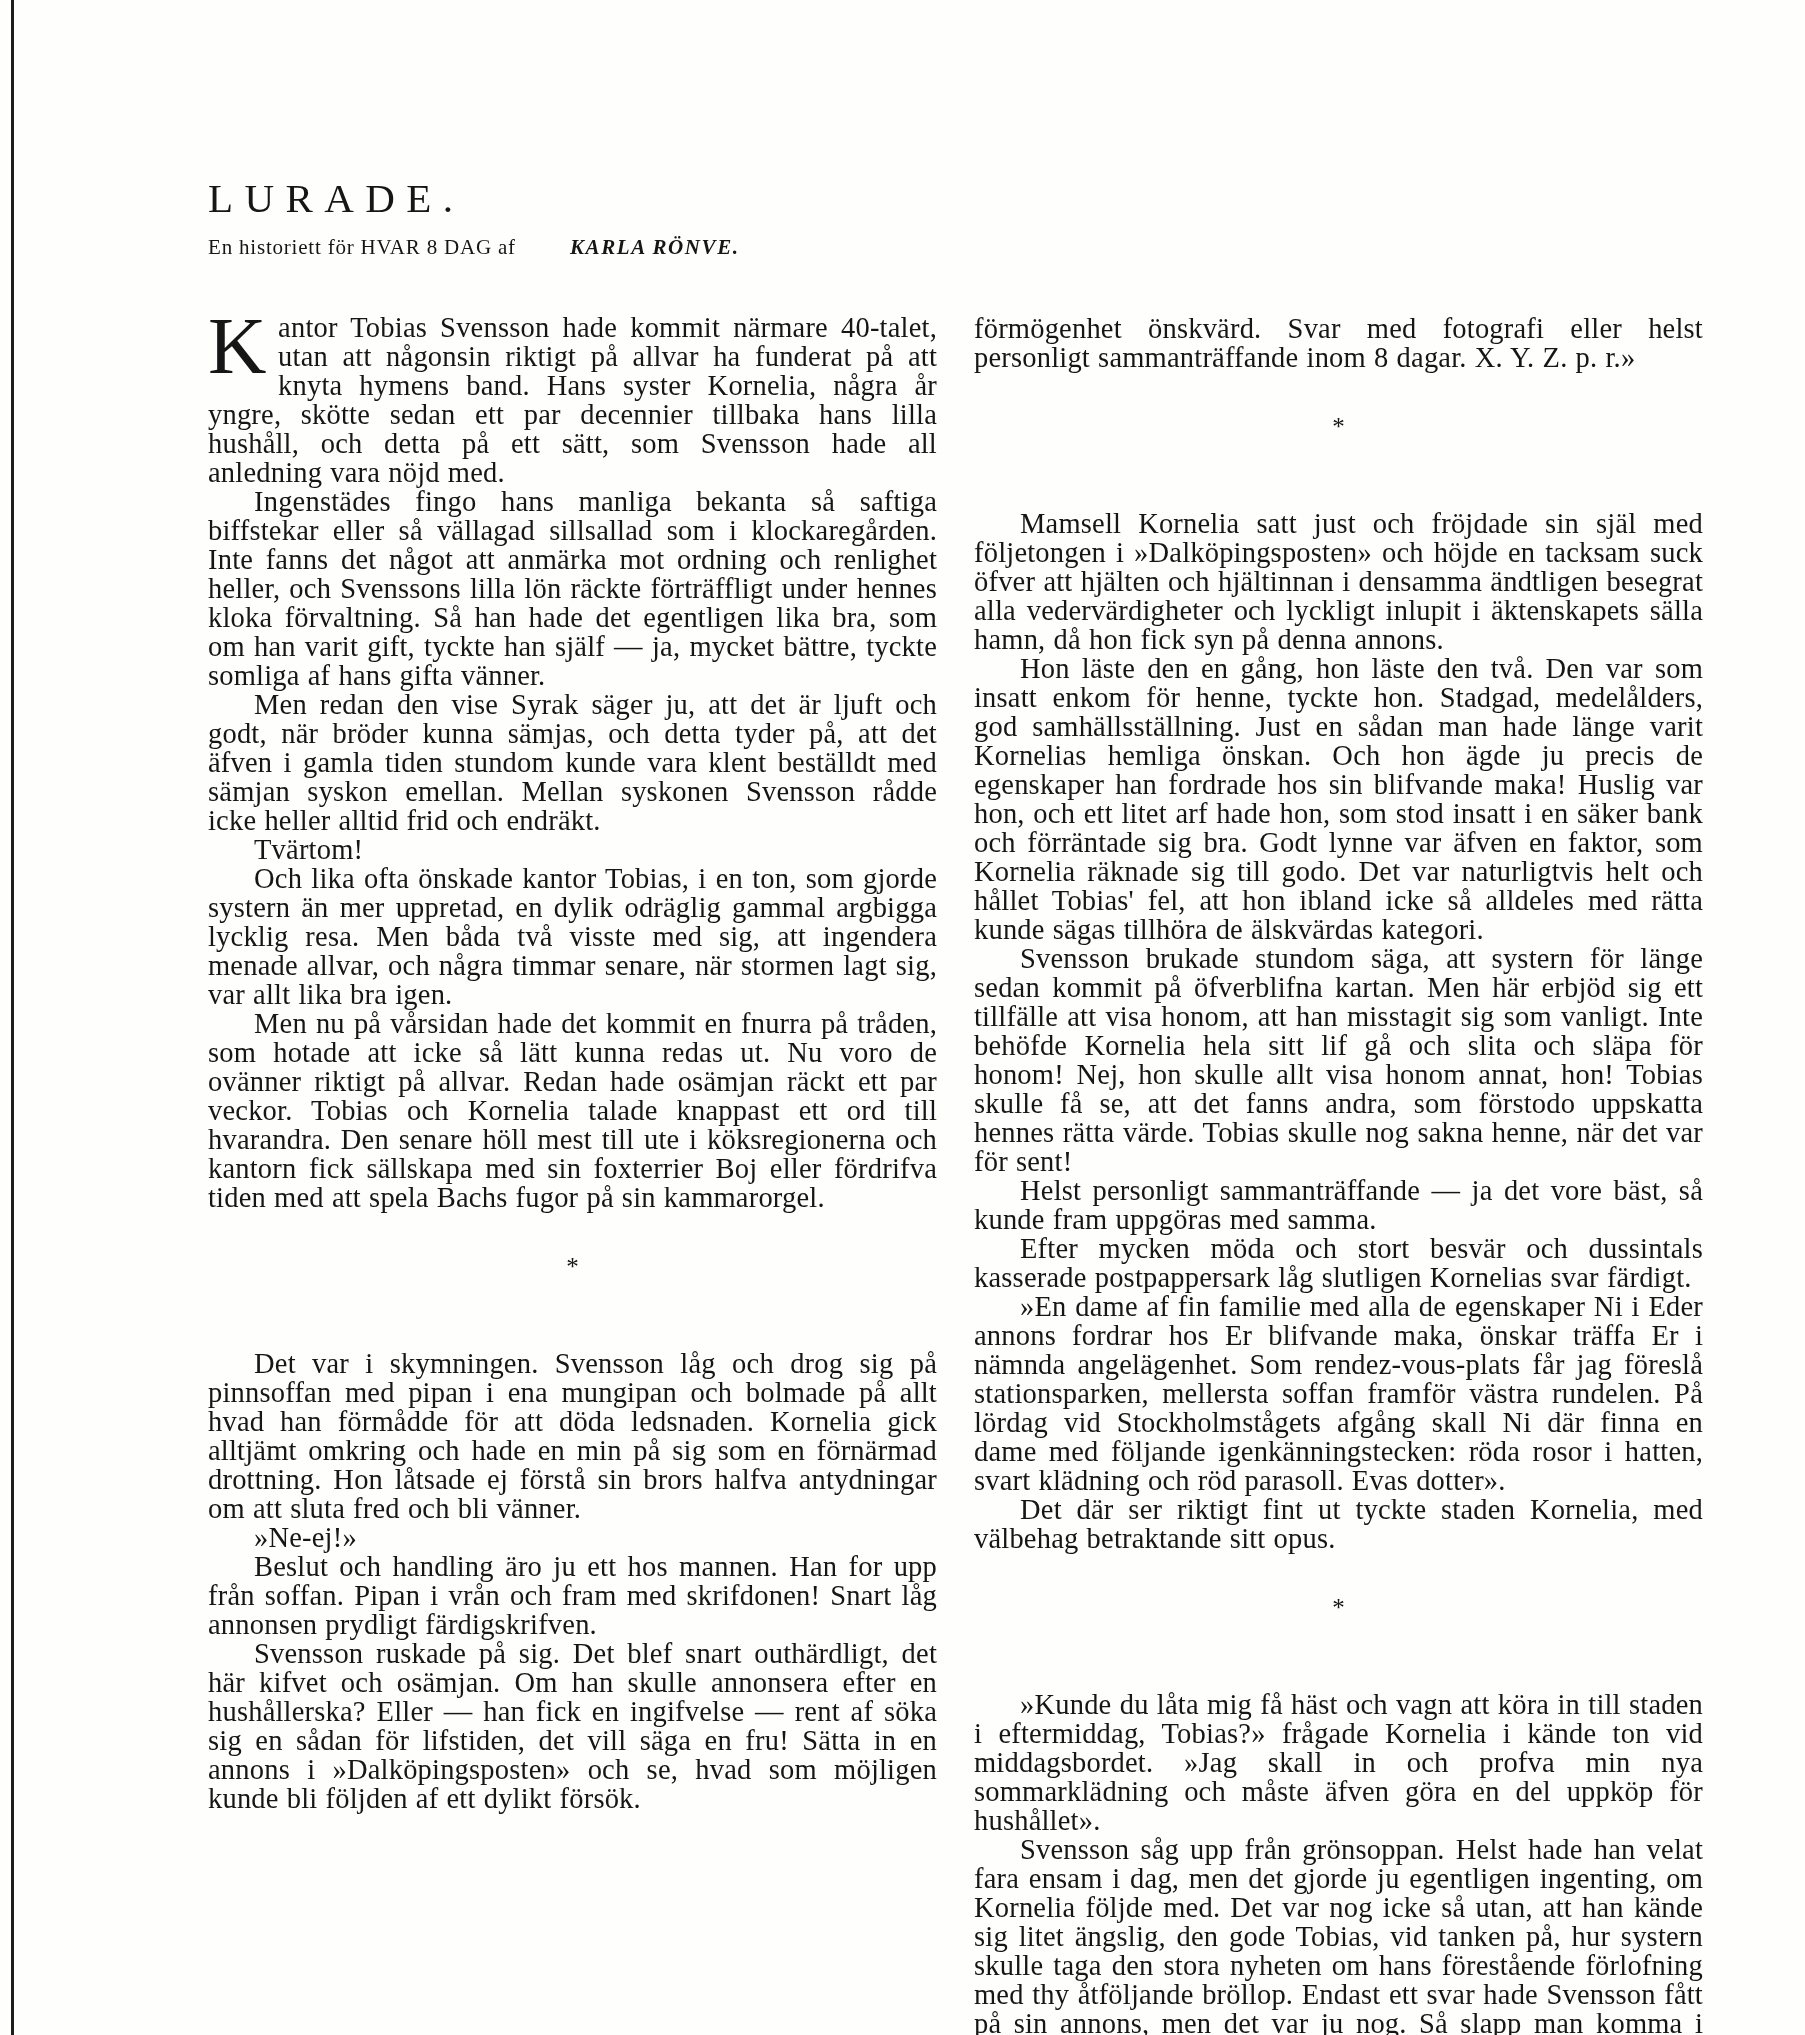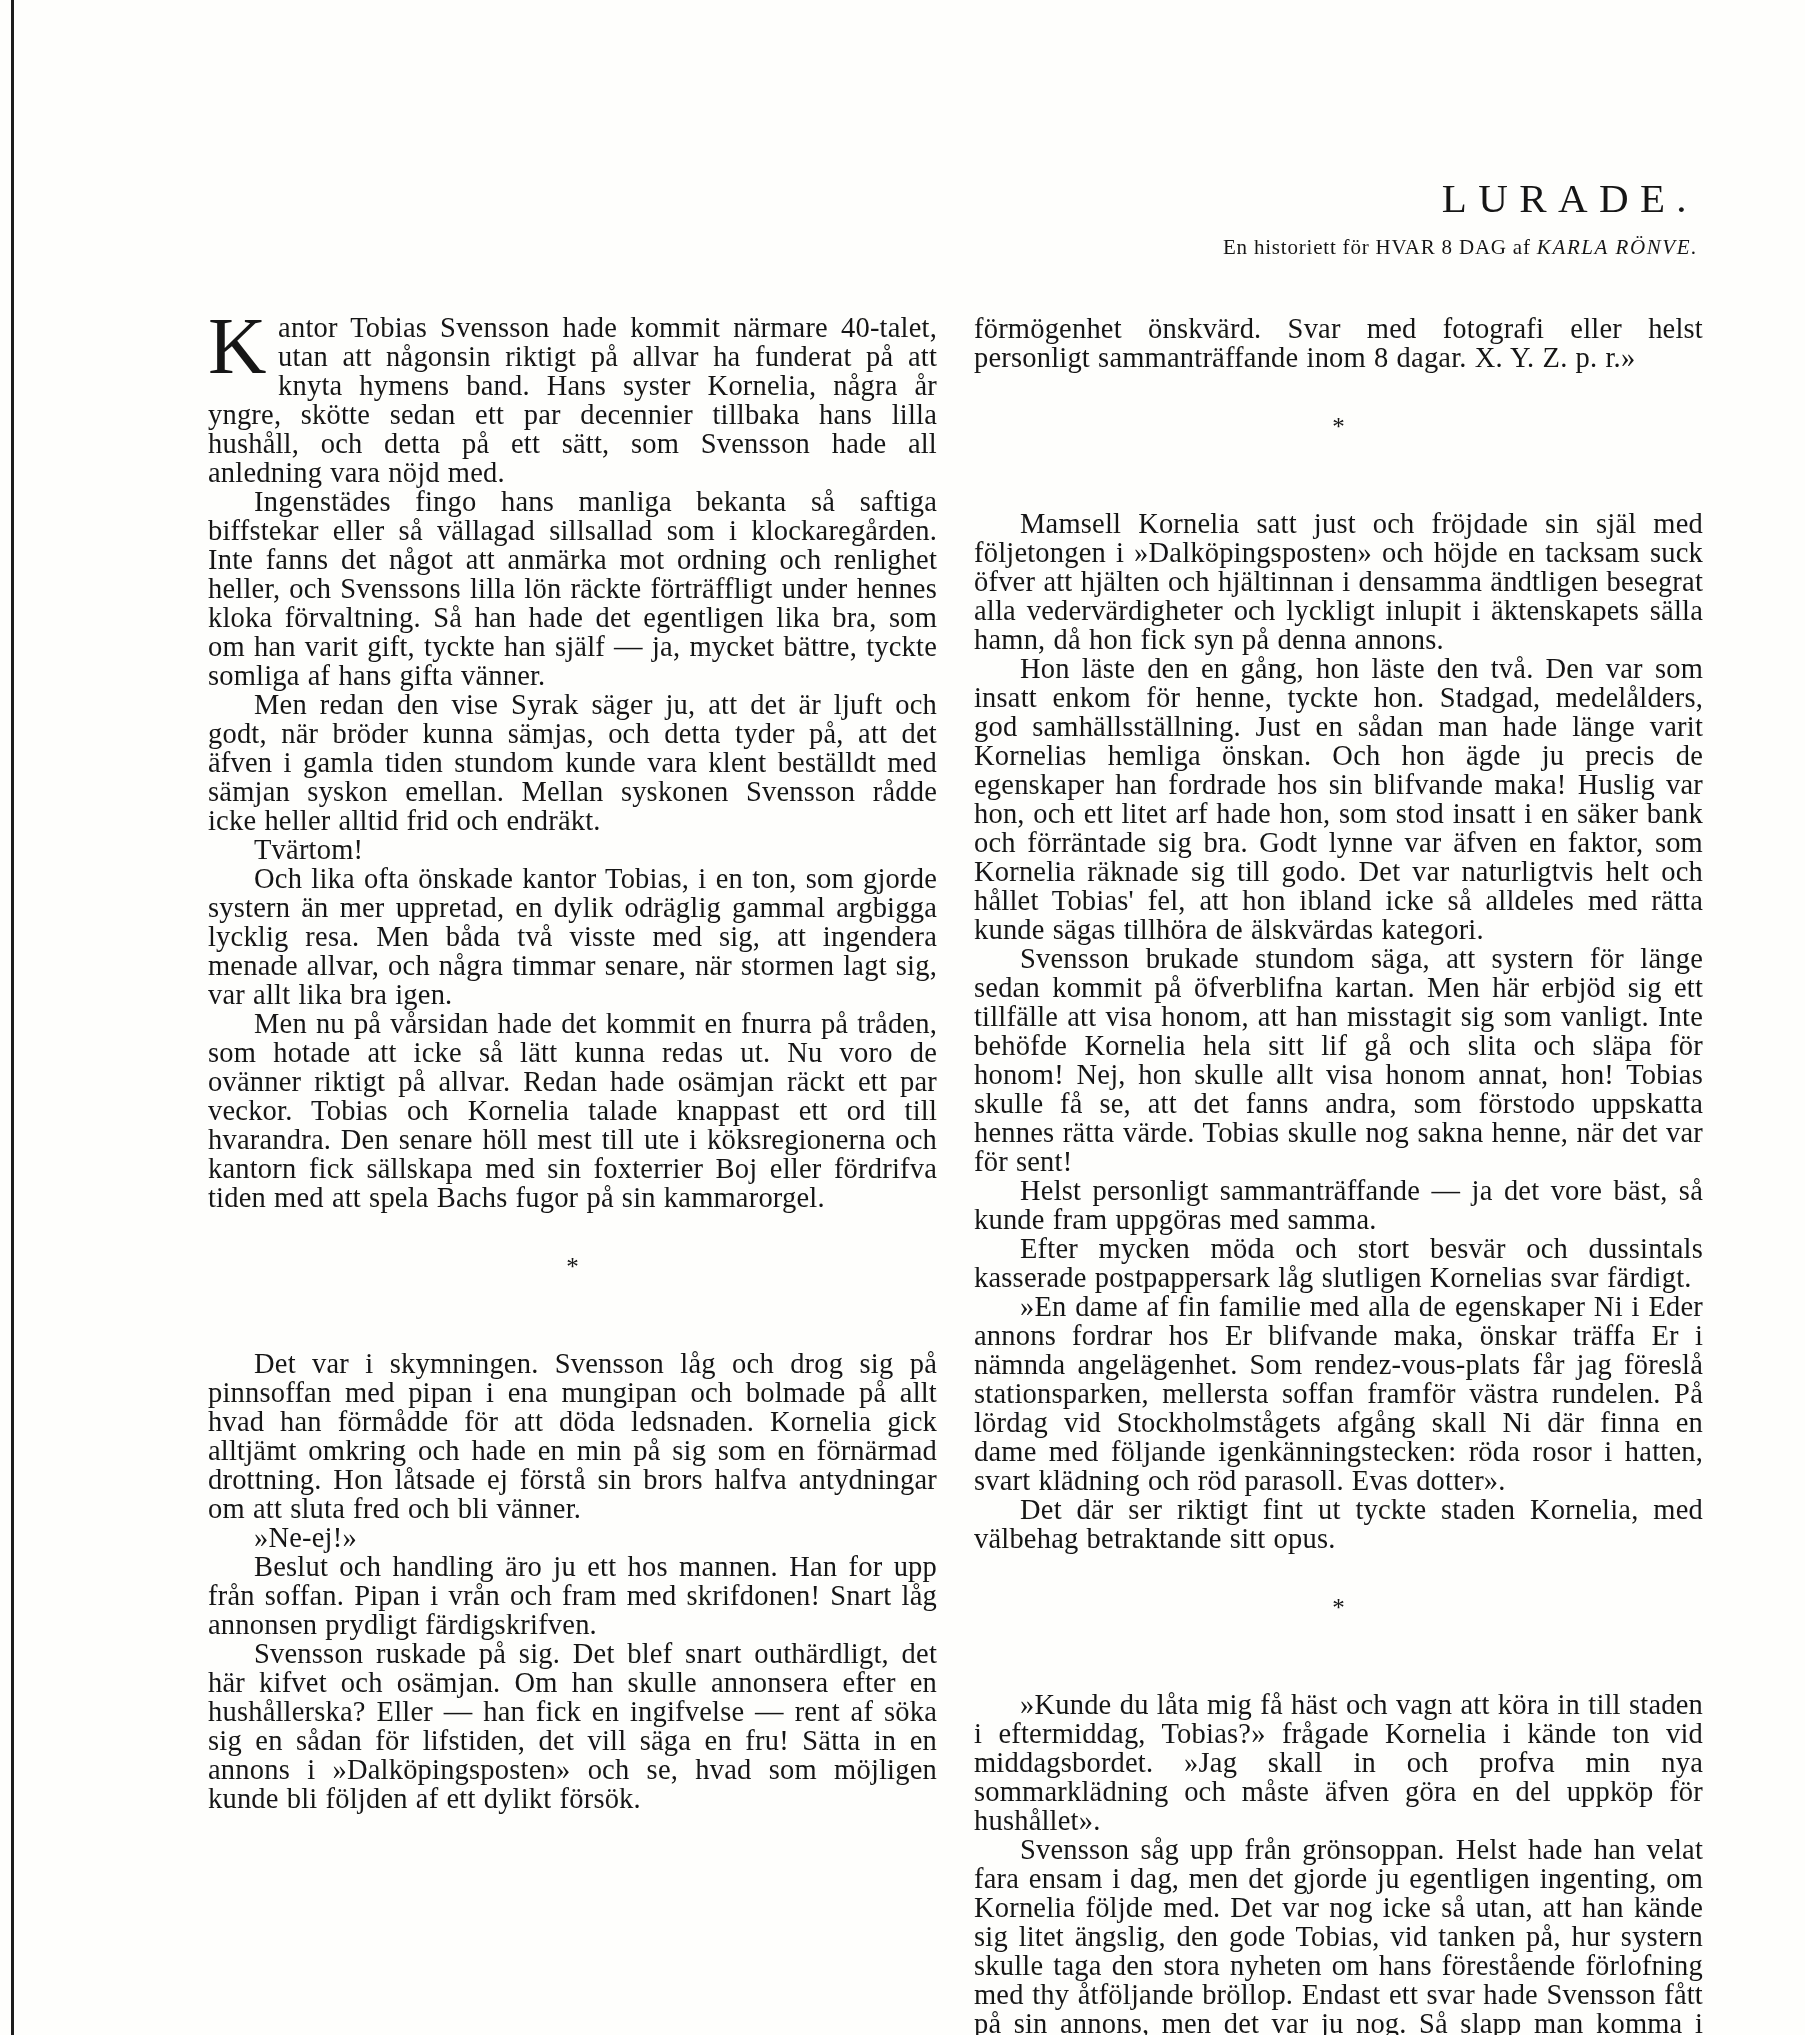--- a/index.html
+++ b/index.html
@@ -22,39 +22,40 @@
     top: 0;
     width: 2.8px;
     height: 2410px;
     background: #1d1d1d;
   }
   header {
     position: absolute;
     left: 208px;
     top: 176px;
     width: 1490px;
-    text-align: right;
+    text-align: left;
   }
   h1.title {
     margin: 0;
     font-weight: normal;
     font-size: 41px;
     letter-spacing: 11.4px;
     line-height: 45px;
   }
   .subtitle {
     margin: 14.7px 0 0 0;
     font-size: 21px;
     line-height: 23.6px;
     letter-spacing: 0.8px;
   }
   .subtitle .author {
     font-style: italic;
-    font-weight: normal;
+    font-weight: bold;
     letter-spacing: 1.6px;
+    margin-left: 48px;
   }
   .col {
     position: absolute;
     width: 729px;
     font-size: 28.5px;
     line-height: 29px;
     text-align: justify;
     letter-spacing: 0.2px;
     word-spacing: 0.8px;
   }

